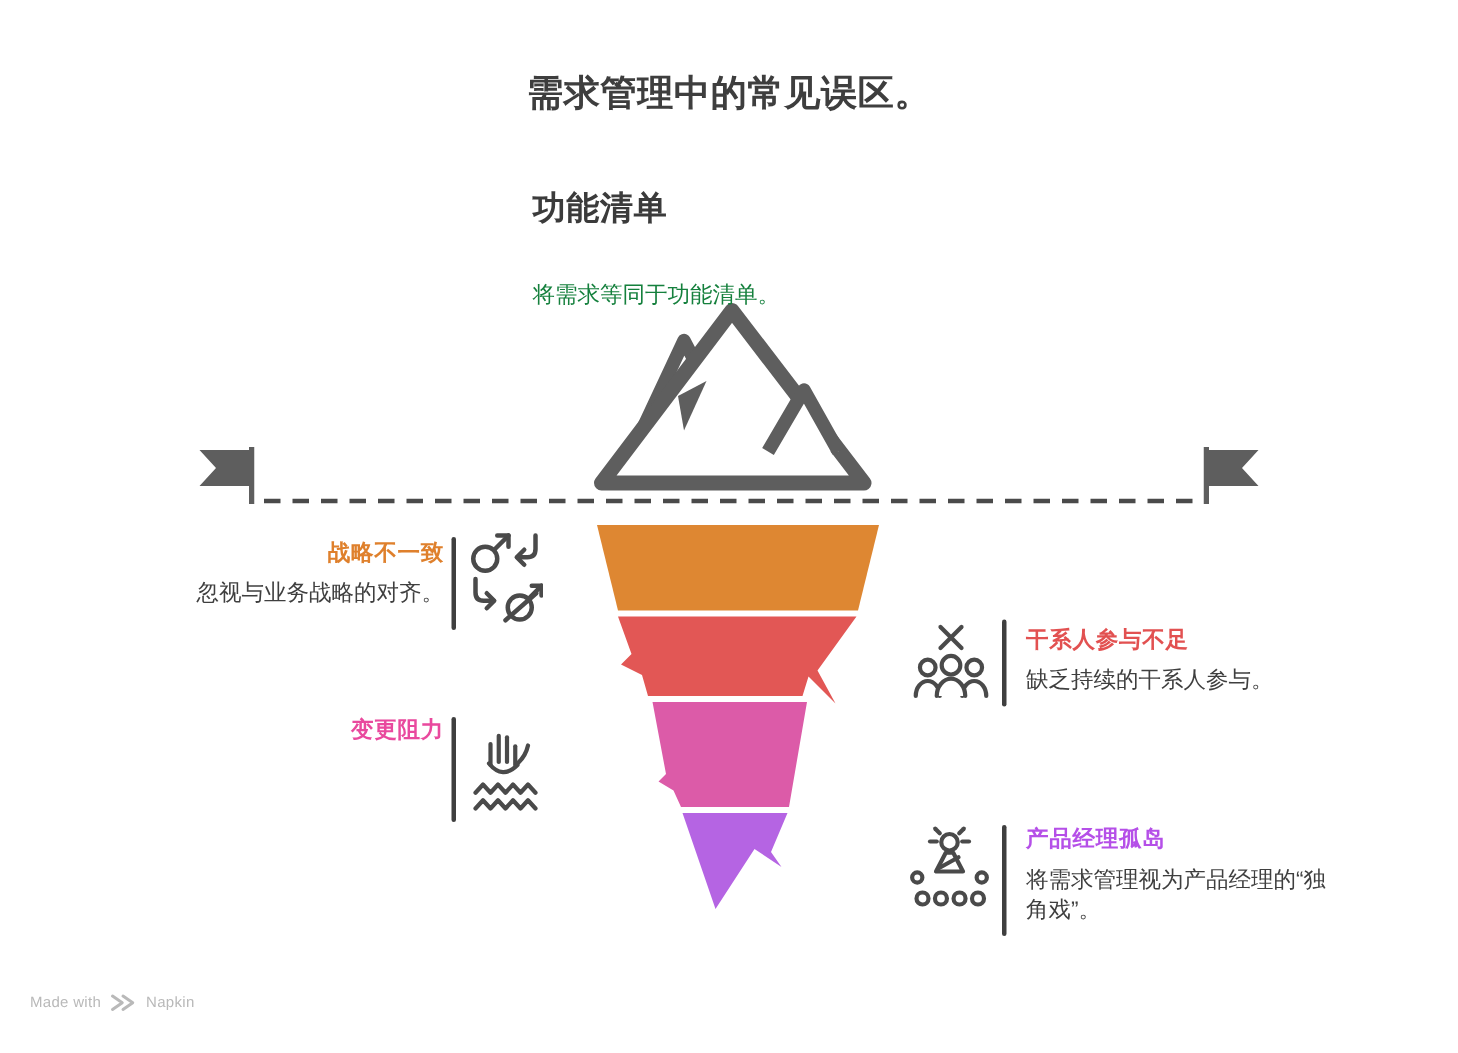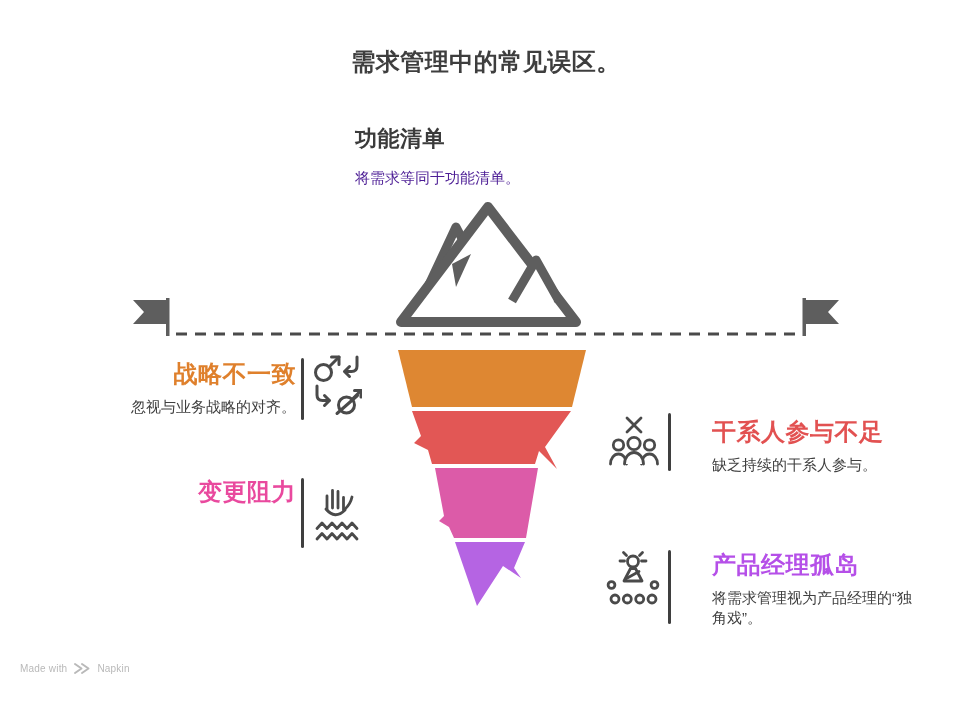--- a/index.html
+++ b/index.html
@@ -8,26 +8,26 @@
     font-family:"Liberation Sans","DejaVu Sans",sans-serif; overflow:hidden;
   }
   .diagram-layer { position:absolute; left:0; top:0; width:972px; height:702px; }
 
   .page-title {
     position:absolute; top:46px; left:0; width:972px; text-align:center;
     font-size:24px; font-weight:700; color:#3E3E3E; letter-spacing:0.5px;
   }
   .top-block { position:absolute; left:355px; top:124px; width:300px; }
   .top-heading { font-size:22px; font-weight:700; color:#3B3B3B; letter-spacing:0.5px; }
-  .top-desc { margin-top:15px; font-size:15px; color:#4c1d95; }
+  .top-desc { margin-top:33px; font-size:15px; color:#15803d; }
 
   .item-block { position:absolute; }
   .item-block.left { left:68px; width:228px; text-align:right; }
-  .item-block.right { left:684px; width:212px; text-align:left;margin-left:28px; }
-  .item-heading { font-size:24px; font-weight:700; letter-spacing:0.5px; line-height:1.2; }
+  .item-block.right { left:684px; width:212px; text-align:left; }
+  .item-heading { font-size:15px; font-weight:700; letter-spacing:0.5px; line-height:1.2; }
   .item-desc { margin-top:8px; font-size:15px; line-height:1.35; color:#3F3F3F; }
 
   .divider { position:absolute; width:3px; background:#3F3F3F; border-radius:2px; }
   .icon-box { position:absolute; }
   .icon-box svg { display:block; }
   .ink { stroke:#4A4A4A; fill:none; stroke-linecap:round; stroke-linejoin:round; }
   .ink-fill { fill:#ffffff; }
 
   .footer {
     position:absolute; left:20px; top:661px; display:flex; align-items:center; gap:6px;

